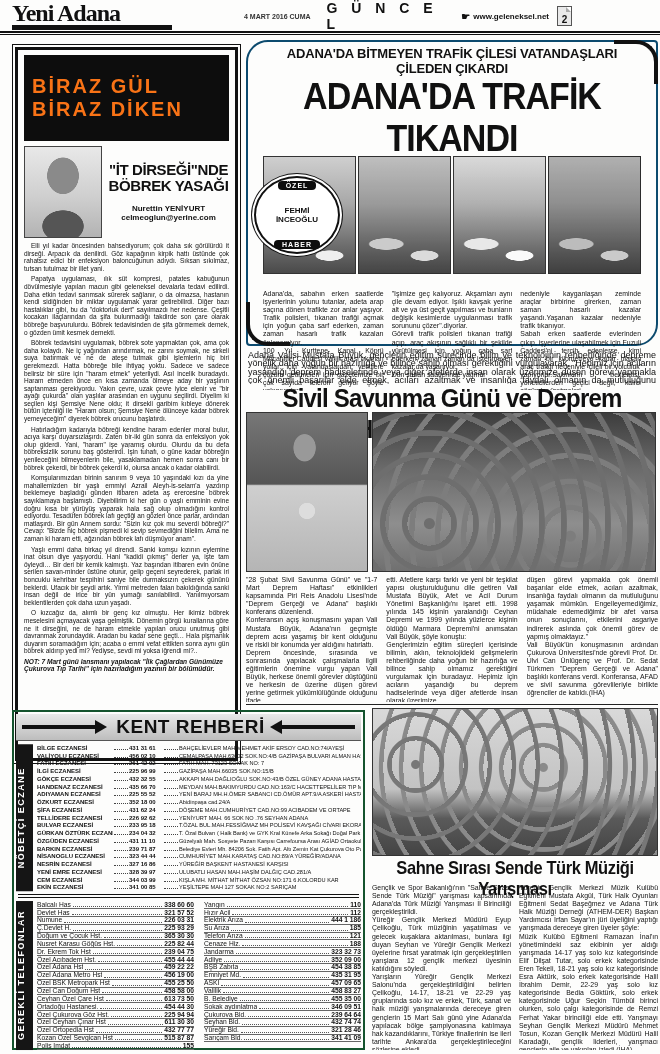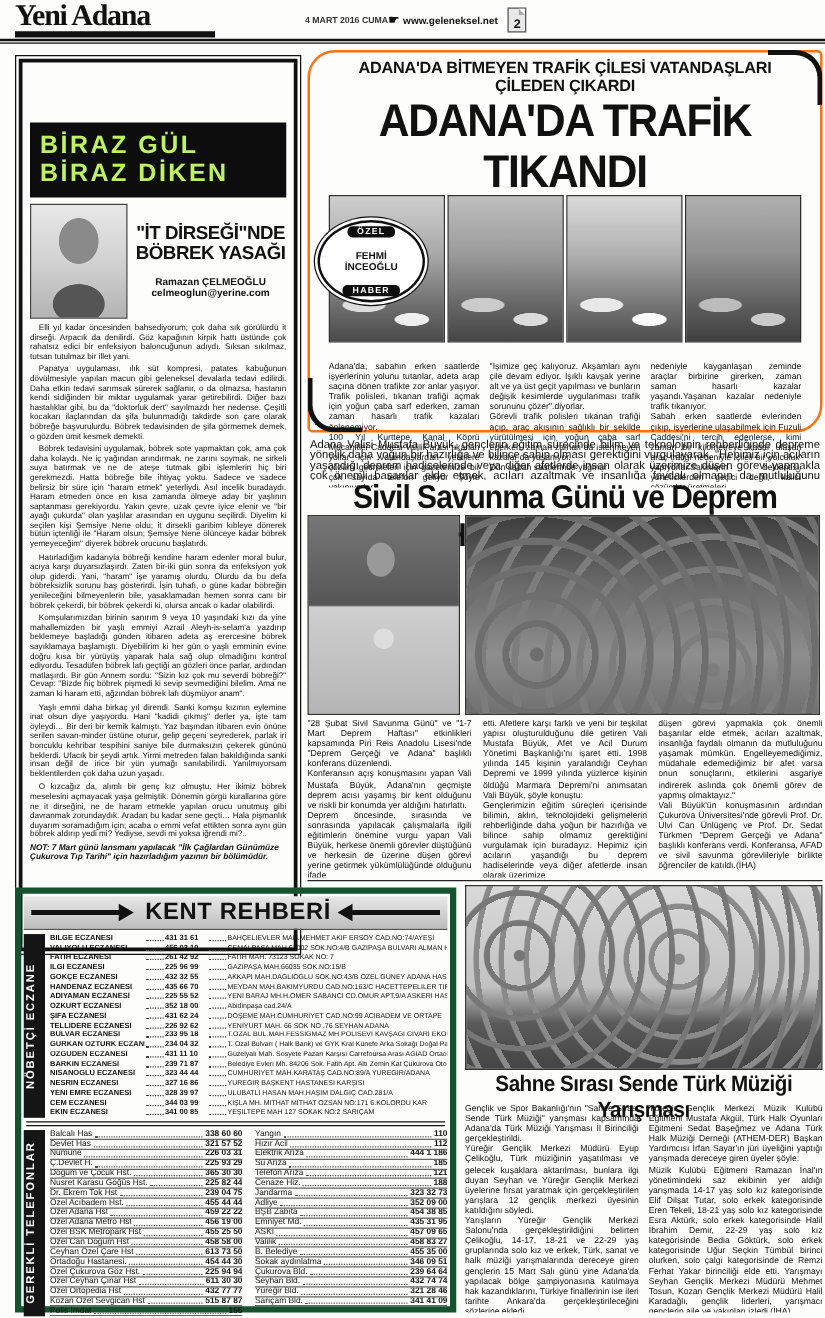--- a/index.html
+++ b/index.html
@@ -18,49 +18,49 @@
   .guncel { font-size:14px; font-weight:bold; letter-spacing:5px; }
   .hdr-site { font-size:8px; font-weight:bold; white-space:nowrap; display:flex; align-items:center; gap:3px; }
   .hand { font-size:10px; }
   .pgico { width:15px; height:20px; border:1px solid #555; background:#e9e9e9; margin-left:8px; position:relative; display:flex; align-items:flex-end; justify-content:center; font-size:10px; font-weight:bold; }
   .pgico:before { content:""; position:absolute; top:0; right:0; border-left:5px solid #aaa; border-top:5px solid #fff; }
   .hr-top { position:absolute; left:0; top:31px; width:660px; border-top:2px solid #111; border-bottom:1px solid #111; height:4px; }
 
   
   .colbox-outer { position:absolute; left:12px; top:44px; width:229px; height:720px; border:1px solid #111; padding:2px; }
   .colbox { border:3px solid #111; height:100%; padding:5px 6px; overflow:hidden; }
-  .col-titlebox { background:#0d0d0d; color:#bef264; font-weight:bold; font-size:20px; letter-spacing:2px; line-height:23px; padding:7px 8px; margin-bottom:5px;margin-top:43px; }
+  .col-titlebox { background:#0d0d0d; color:#f97316; font-weight:bold; font-size:20px; letter-spacing:2px; line-height:23px; padding:20px 8px; margin-bottom:5px; }
   .author-row { display:flex; gap:6px; margin-bottom:4px; }
   .author-photo { width:78px; height:92px; border:1px solid #444;
       background: radial-gradient(ellipse 26px 30px at 50% 32%, #8a8a8a 60%, transparent 62%),
                   radial-gradient(ellipse 34px 26px at 50% 88%, #555 60%, transparent 62%),
                   linear-gradient(180deg,#e8e8e8 0%, #cfcfcf 55%, #b3b3b3 100%); }
   .author-side { flex:1; display:flex; flex-direction:column; justify-content:center; text-align:center; }
   .col-art-title { font-weight:bold; font-size:15px; line-height:16px; letter-spacing:-0.4px; }
   .byline { margin-top:10px; font-size:8px; font-weight:bold; }
   .byline-mail { font-size:8px; font-weight:bold; }
   .colbody { margin-top:3px; font-size:6.5px; line-height:7.6px; text-align:justify; }
   .colbody p { margin-bottom:3px; text-indent:7px; }
   .colnote { font-size:6.6px; line-height:7.6px; font-style:italic; font-weight:bold; margin-top:2px; }
 
   
-  .traffic-frame { position:absolute; left:246px; top:40px; width:412px; height:306px; border:2px solid #f97316; border-radius:22px 4px 22px 4px; padding:4px 15px; }
+  .traffic-frame { position:absolute; left:246px; top:40px; width:412px; height:306px; border:2px solid #0c4a6e; border-radius:22px 4px 22px 4px; padding:4px 15px; }
   .traffic-frame:before { content:""; position:absolute; right:-2px; top:-2px; width:40px; height:40px; border-top:4px solid #111; border-right:4px solid #111; border-radius:0 22px 0 0; }
   .traffic-frame:after { content:""; position:absolute; left:-2px; bottom:-2px; width:40px; height:40px; border-bottom:4px solid #111; border-left:4px solid #111; border-radius:0 0 0 22px; }
   .kicker { text-align:center; font-size:13px; font-weight:bold; letter-spacing:-0.2px; }
   .headline1 { text-align:center; font-size:34px; font-weight:bold; letter-spacing:-1px; line-height:38px; transform:scaleY(1.08); transform-origin:top; }
   .tphotos { display:flex; gap:2px; margin-top:4px; height:118px; }
   .tphoto { flex:1; border:1px solid #333;
       background: radial-gradient(ellipse 30px 10px at 30% 75%, #ddd 55%, transparent 60%),
                   radial-gradient(ellipse 24px 9px at 72% 85%, #eee 55%, transparent 60%),
                   linear-gradient(180deg,#cfcfcf 0%, #a8a8a8 40%, #6f6f6f 75%, #4a4a4a 100%); }
   .tphoto:nth-child(2){ filter:brightness(0.92);}
   .tphoto:nth-child(3){ filter:brightness(1.05);}
   .tphoto:nth-child(4){ filter:brightness(0.85);}
-  .badge { position:absolute; left:6px; top:134px; width:86px; height:66px; background:#fff; border:2px solid #111; border-radius:50%; box-shadow:0 0 0 2px #fff, 0 0 0 3px #111; display:flex; flex-direction:column; align-items:center; justify-content:space-between; padding:3px 0; text-align:center; }
+  .badge { position:absolute; left:6px; top:134px; width:86px; height:78px; background:#fff; border:2px solid #111; border-radius:50%; box-shadow:0 0 0 2px #fff, 0 0 0 3px #111; display:flex; flex-direction:column; align-items:center; justify-content:space-between; padding:3px 0; text-align:center; }
   .badge-bar { background:#0d0d0d; color:#fff; font-size:7px; font-weight:bold; letter-spacing:1px; padding:1px 8px; border-radius:4px; }
   .badge-mid { font-size:8px; font-weight:bold; line-height:9px; width:58px; }
   .tcols { display:flex; gap:8px; margin-top:16px; height:100px; overflow:hidden; }
   .tcol { flex:1; font-size:6.9px; line-height:8.1px; text-align:justify; white-space:pre-line; overflow:hidden; }
 
   
   .intro { position:absolute; left:248px; top:351px; width:408px; height:33px; font-size:9px; line-height:8.4px; text-align:justify; overflow:hidden; }
   .headline2 { position:absolute; left:246px; top:383px; width:412px; text-align:center; font-size:24px; font-weight:bold; letter-spacing:-0.8px; transform:scaleY(1.1); transform-origin:top; }
   .cphoto-l { position:absolute; left:246px; top:412px; width:122px; height:160px; border:1px solid #333;
       background: radial-gradient(circle 13px at 50% 62%, #ddd 60%, transparent 65%),
@@ -68,21 +68,21 @@
                   linear-gradient(180deg,#777 0%, #555 45%, #cfcfcf 46%, #b5b5b5 100%); }
   .cphoto-r { position:absolute; left:372px; top:412px; width:284px; height:160px; border:1px solid #333;
       background: repeating-radial-gradient(circle at 20% 70%, #6e6e6e 0 5px, transparent 6px 22px),
                   repeating-radial-gradient(circle at 70% 78%, #7d7d7d 0 5px, transparent 6px 26px),
                   linear-gradient(180deg,#3d3d3d 0%, #6a6a6a 35%, #8e8e8e 70%, #707070 100%); }
   .ccols { position:absolute; left:246px; top:576px; width:412px; height:126px; display:flex; gap:9px; overflow:hidden; }
   .ccol { flex:1; font-size:6.9px; line-height:8.1px; text-align:justify; white-space:pre-line; overflow:hidden; }
   .rule2 { position:absolute; left:246px; top:704px; width:412px; border-top:1px solid #222; }
 
   
-  .kent { position:absolute; left:12px; top:710px; width:353px; height:340px; border:5px solid #14532d; padding:2px; }
+  .kent { position:absolute; left:12px; top:710px; width:353px; height:340px; border:2px solid #14532d; padding:2px; }
   .kent-hd { height:27px; background:linear-gradient(180deg,#e8e8e8,#bdbdbd); display:flex; align-items:center; padding:0 6px; gap:6px; border-bottom:1px solid #555; }
   .arrow-r { flex:1; height:4px; background:#111; position:relative; max-width:105px; }
   .arrow-r:after { content:""; position:absolute; right:-11px; top:-5px; border-left:12px solid #111; border-top:7px solid transparent; border-bottom:7px solid transparent; }
   .kent-title { font-size:19px; font-weight:bold; letter-spacing:0.5px; margin:0 10px 0 14px; }
   .arrow-l { flex:1; height:4px; background:#111; position:relative; }
   .arrow-l:before { content:""; position:absolute; left:-11px; top:-5px; border-right:12px solid #111; border-top:7px solid transparent; border-bottom:7px solid transparent; }
   .kent-sec { display:flex; gap:4px; margin-top:3px; }
   .vlabel { writing-mode:vertical-rl; transform:rotate(180deg); background:#151515; color:#fff; font-weight:bold; font-size:9px; letter-spacing:1.5px; text-align:center; width:17px; padding:2px 0; }
   .ecz-rows { flex:1; overflow:hidden; }
   .ecz-row { display:flex; align-items:flex-end; height:7.75px; font-size:6px; line-height:7px; overflow:hidden; }
@@ -111,40 +111,45 @@
 <body>
 
 <div class="page">
 
   <div class="hdr">
     <div class="logo-wrap">
       <div class="logo">Yeni Adana</div>
       <div class="logo-bar"></div>
     </div>
     <div class="hdr-date">4  MART 2016 CUMA</div>
+    <div class="hdr-mid">
+      <div class="hline"></div>
+      <div class="guncel">G Ü N C E L</div>
+      <div class="hline"></div>
+    </div>
     <div class="hdr-site">
       <span class="hand">☛</span>
       <span>www.geleneksel.net</span>
     </div>
     <div class="pgico">
       <span>2</span>
     </div>
   </div>
   <div class="hr-top"></div>
 
   <div class="colbox-outer">
     <div class="colbox">
       <div class="col-titlebox" style="white-space:pre-line;">BİRAZ GÜL
 BİRAZ DİKEN</div>
       <div class="author-row">
         <div class="author-photo"></div>
         <div class="author-side">
           <div class="col-art-title" style="white-space:pre-line;">"İT DİRSEĞİ"NDE
 BÖBREK YASAĞI</div>
-          <div class="byline">Ramazan ÇELMEOĞLU</div>
+          <div class="byline">Nurettin YENİYURT</div>
           <div class="byline-mail">celmeoglun@yerine.com</div>
         </div>
       </div>
       <div class="colbody">
 
       <p>Elli yıl kadar öncesinden bahsediyorum; çok daha sık görülürdü it dirseği. Arpacık da denilirdi. Göz kapağının kirpik hattı üstünde çok rahatsız edici bir enfeksiyon baloncuğunun adıydı. Sıksan sıkılmaz, tutsan tutulmaz bir illet yani.</p>
           <p>Papatya uygulaması, ılık süt kompresi, patates kabuğunun dövülmesiyle yapılan macun gibi geleneksel devalarla tedavi edilirdi. Daha etkin tedavi sarımsak sürerek sağlanır, o da olmazsa, hastanın kendi sidiğinden bir miktar uygulamak yarar getirebilirdi. Diğer bazı hastalıklar gibi, bu da "doktorluk dert" sayılmazdı her nedense. Çeşitli kocakarı ilaçlarından da şifa bulunmadığı takdirde son çare olarak böbreğe başvurulurdu. Böbrek tedavisinden de şifa görmemek demek, o gözden ümit kesmek demekti.</p>
           <p>Böbrek tedavisini uygulamak, böbrek sote yapmaktan çok, ama çok daha kolaydı. Ne iç yağından arındırmak, ne zarını soymak, ne sirkeli suya batırmak ve ne de ateşe tutmak gibi işlemlerin hiç biri gerekmezdi. Hatta böbreğe bile ihtiyaç yoktu. Sadece ve sadece belirsiz bir süre için "haram etmek" yeterliydi. Asıl incelik buradaydı. Haram etmeden önce en kısa zamanda ölmeye aday bir yaşlının saptanması gerekiyordu. Yakın çevre, uzak çevre iyice elenir ve "bir ayağı çukurda" olan yaşlılar arasından en uygunu seçilirdi. Diyelim ki seçilen kişi Şemsiye Nene oldu; it dirsekli garibim kıbleye dönerek bütün içtenliği ile "Haram olsun; Şemsiye Nene ölünceye kadar böbrek yemeyeceğim" diyerek böbrek orucunu başlatırdı.</p>
           <p>Hatırladığım kadarıyla böbreği kendine haram edenler moral bulur, acıya karşı duyarsızlaşırdı. Zaten bir-iki gün sonra da enfeksiyon yok olup giderdi. Yani, "haram" işe yaramış olurdu. Olurdu da bu defa böbreksizlik sorunu baş gösterirdi. İşin tuhafı, o güne kadar böbreğin yenileceğini bilmeyenlerin bile, yasaklamadan hemen sonra canı bir böbrek çekerdi, bir böbrek çekerdi ki, olursa ancak o kadar olabilirdi.</p>
           <p>Komşularımızdan birinin sanırım 9 veya 10 yaşındaki kızı da yine mahallemizden bir yaşlı emmiyi Azrail Aleyh-is-selam'a yazdırıp beklemeye başladığı günden itibaren adeta aş erercesine böbrek sayıklamaya başlamıştı. Diyebilirim ki her gün o yaşlı emminin evine doğru kısa bir yürüyüş yaparak hala sağ olup olmadığını kontrol ediyordu. Tesadüfen böbrek lafı geçtiği an gözleri önce parlar, ardından matlaşırdı. Bir gün Annem sordu: "Sizin kız çok mu severdi böbreği?" Cevap: "Bizde hiç böbrek pişmedi ki sevip sevmediğini bilelim. Ama ne zaman ki haram etti, ağzından böbrek lafı düşmüyor anam".</p>

